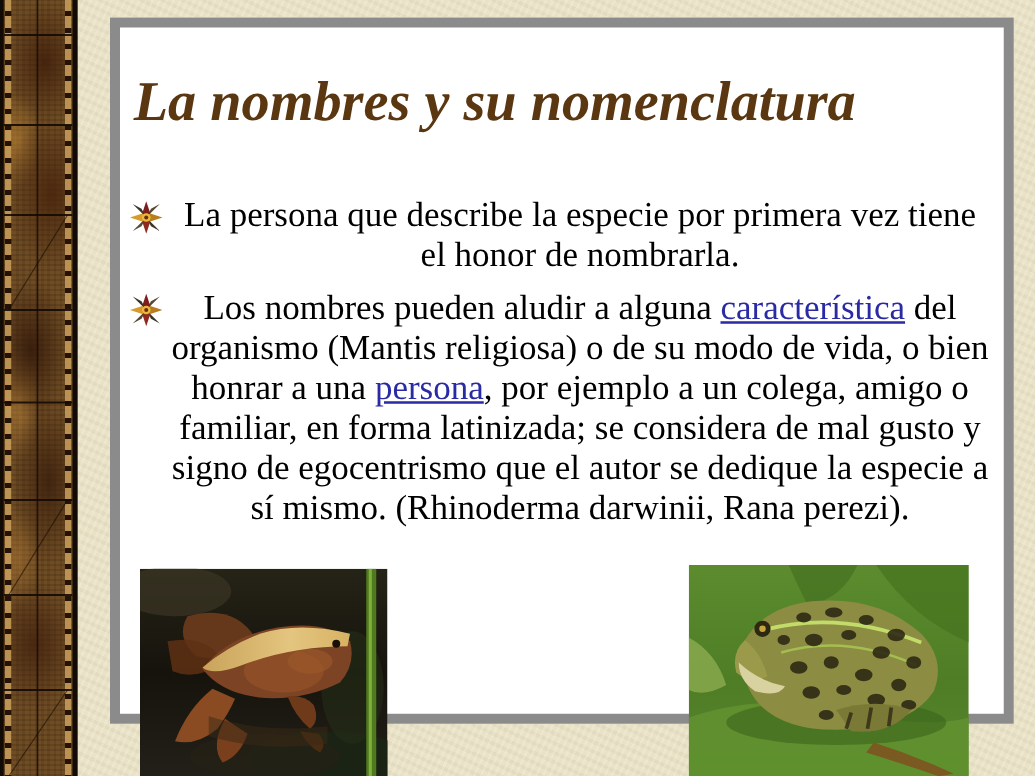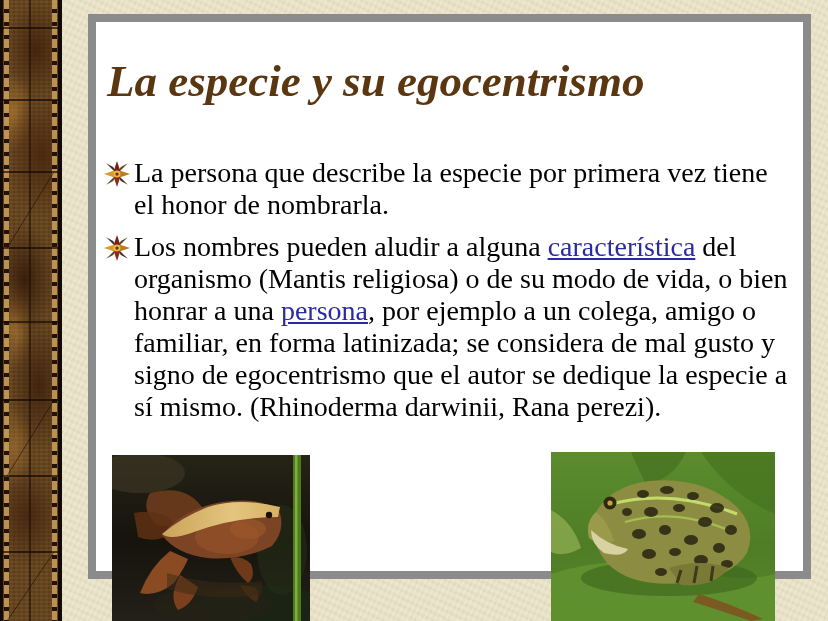--- a/index.html
+++ b/index.html
@@ -45,21 +45,21 @@
     position:absolute;left:88px;top:14px;width:723px;height:565px;
     background:var(--panel);border:8px solid var(--panel-border);
   }
 
   .title{
     position:absolute;left:107px;top:54px;width:690px;
     font-size:45px;font-style:italic;color:var(--title);line-height:1.2;
   }
 
   .bullets{position:absolute;left:104px;top:157px;width:690px;}
-  .bullet{display:flex;align-items:flex-start;margin-bottom:10px;}
+  .bullet{display:flex;align-items:flex-start;margin-bottom:10px;text-align:center;}
   .bullet-icon{flex:0 0 26px;width:26px;height:26px;margin:4px 4px 0 0;}
   .bullet-text{width:660px;font-size:28px;line-height:1.145;color:var(--body-text);}
   .seg-b{color:var(--highlight);text-decoration:underline;}
   .seg-i{}
 
   .photo{position:absolute;z-index:5;display:block;}
   .photo svg{display:block;width:100%;height:100%;}
   .photo-left{left:112px;top:455px;width:198px;height:166px;}
   .photo-right{left:551px;top:452px;width:224px;height:169px;}
 </style>
@@ -84,21 +84,21 @@
     <g stroke="rgba(25,12,5,0.6)" stroke-width="1">
       <line x1="4" y1="248" x2="51" y2="172"></line>
       <line x1="4" y1="476" x2="51" y2="400"></line>
       <line x1="4" y1="621" x2="51" y2="552"></line>
     </g>
   </svg>
 </div>
 
 <div class="panel"></div>
 
-<h1 class="title">La especie y su egocentrismo</h1>
+<h1 class="title">La nombres y su nomenclatura</h1>
 
 <div class="bullets">
   <div class="bullet">
     <svg class="bullet-icon" viewBox="0 0 24 24">
       <polygon points="12,12 2,2 8.5,5.5" fill="#3b3428"></polygon>
       <polygon points="12,12 22,2 15.5,5.5" fill="#55492f"></polygon>
       <polygon points="12,12 22,22 15.5,18.5" fill="#3b3428"></polygon>
       <polygon points="12,12 2,22 8.5,18.5" fill="#55492f"></polygon>
       <polygon points="12,0 15,9 12,12 9,9" fill="#7d1d1c"></polygon>
       <polygon points="12,24 15,15 12,12 9,15" fill="#8f2a1e"></polygon>

